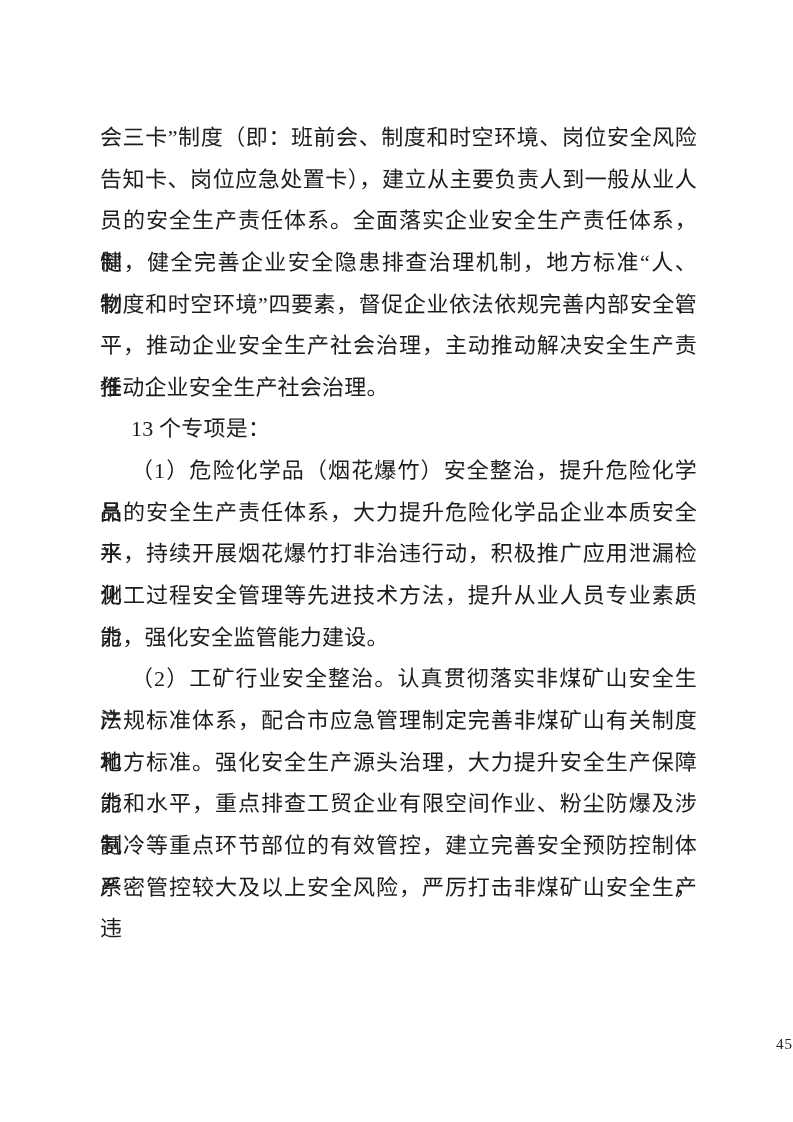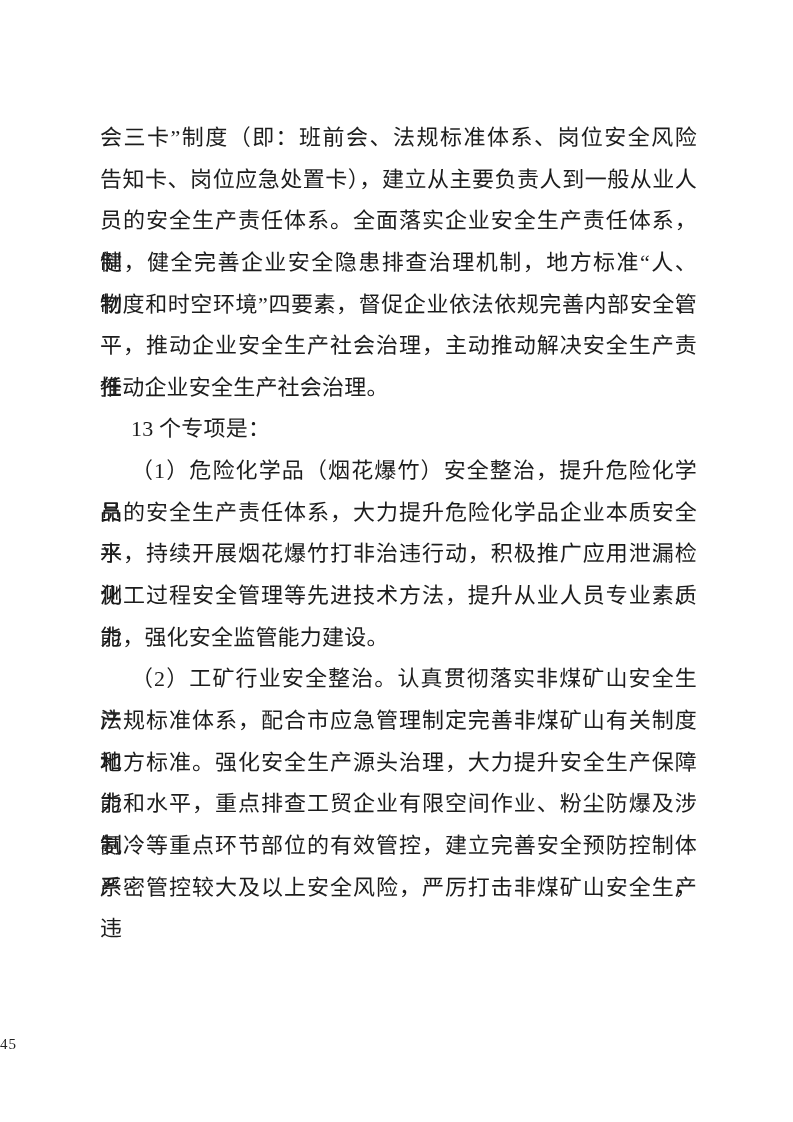--- a/index.html
+++ b/index.html
@@ -36,34 +36,34 @@
     text-align-last: justify;
   }
   .line.indent {
     text-indent: 31px;
   }
   .page-footer {
     position: absolute;
     left: 0;
     top: 1035px;
     width: 793px;
-    text-align: left;
+    text-align: right;
   }
   .page-number {
     font-size: 15px;
     color: #222222;
     letter-spacing: 1px;
   }
 </style>
 </head>
 <body>
 
 <div class="page">
   <div class="text-block">
-      <div class="line fill">会三卡”制度（即：班前会、法规标准体系、岗位安全风险</div>
+      <div class="line fill">会三卡”制度（即：班前会、制度和时空环境、岗位安全风险</div>
       <div class="line fill">告知卡、岗位应急处置卡），建立从主要负责人到一般从业人</div>
       <div class="line fill">员的安全生产责任体系。全面落实企业安全生产责任体系，健</div>
       <div class="line fill">制，健全完善企业安全隐患排查治理机制，地方标准“人、物、</div>
       <div class="line fill">制度和时空环境”四要素，督促企业依法依规完善内部安全管</div>
       <div class="line fill">平，推动企业安全生产社会治理，主动推动解决安全生产责任</div>
       <div class="line">推动企业安全生产社会治理。</div>
       <div class="line indent">13 个专项是：</div>
       <div class="line fill indent">（1）危险化学品（烟花爆竹）安全整治，提升危险化学品</div>
       <div class="line fill">员的安全生产责任体系，大力提升危险化学品企业本质安全水</div>
       <div class="line fill">平，持续开展烟花爆竹打非治违行动，积极推广应用泄漏检测、</div>

